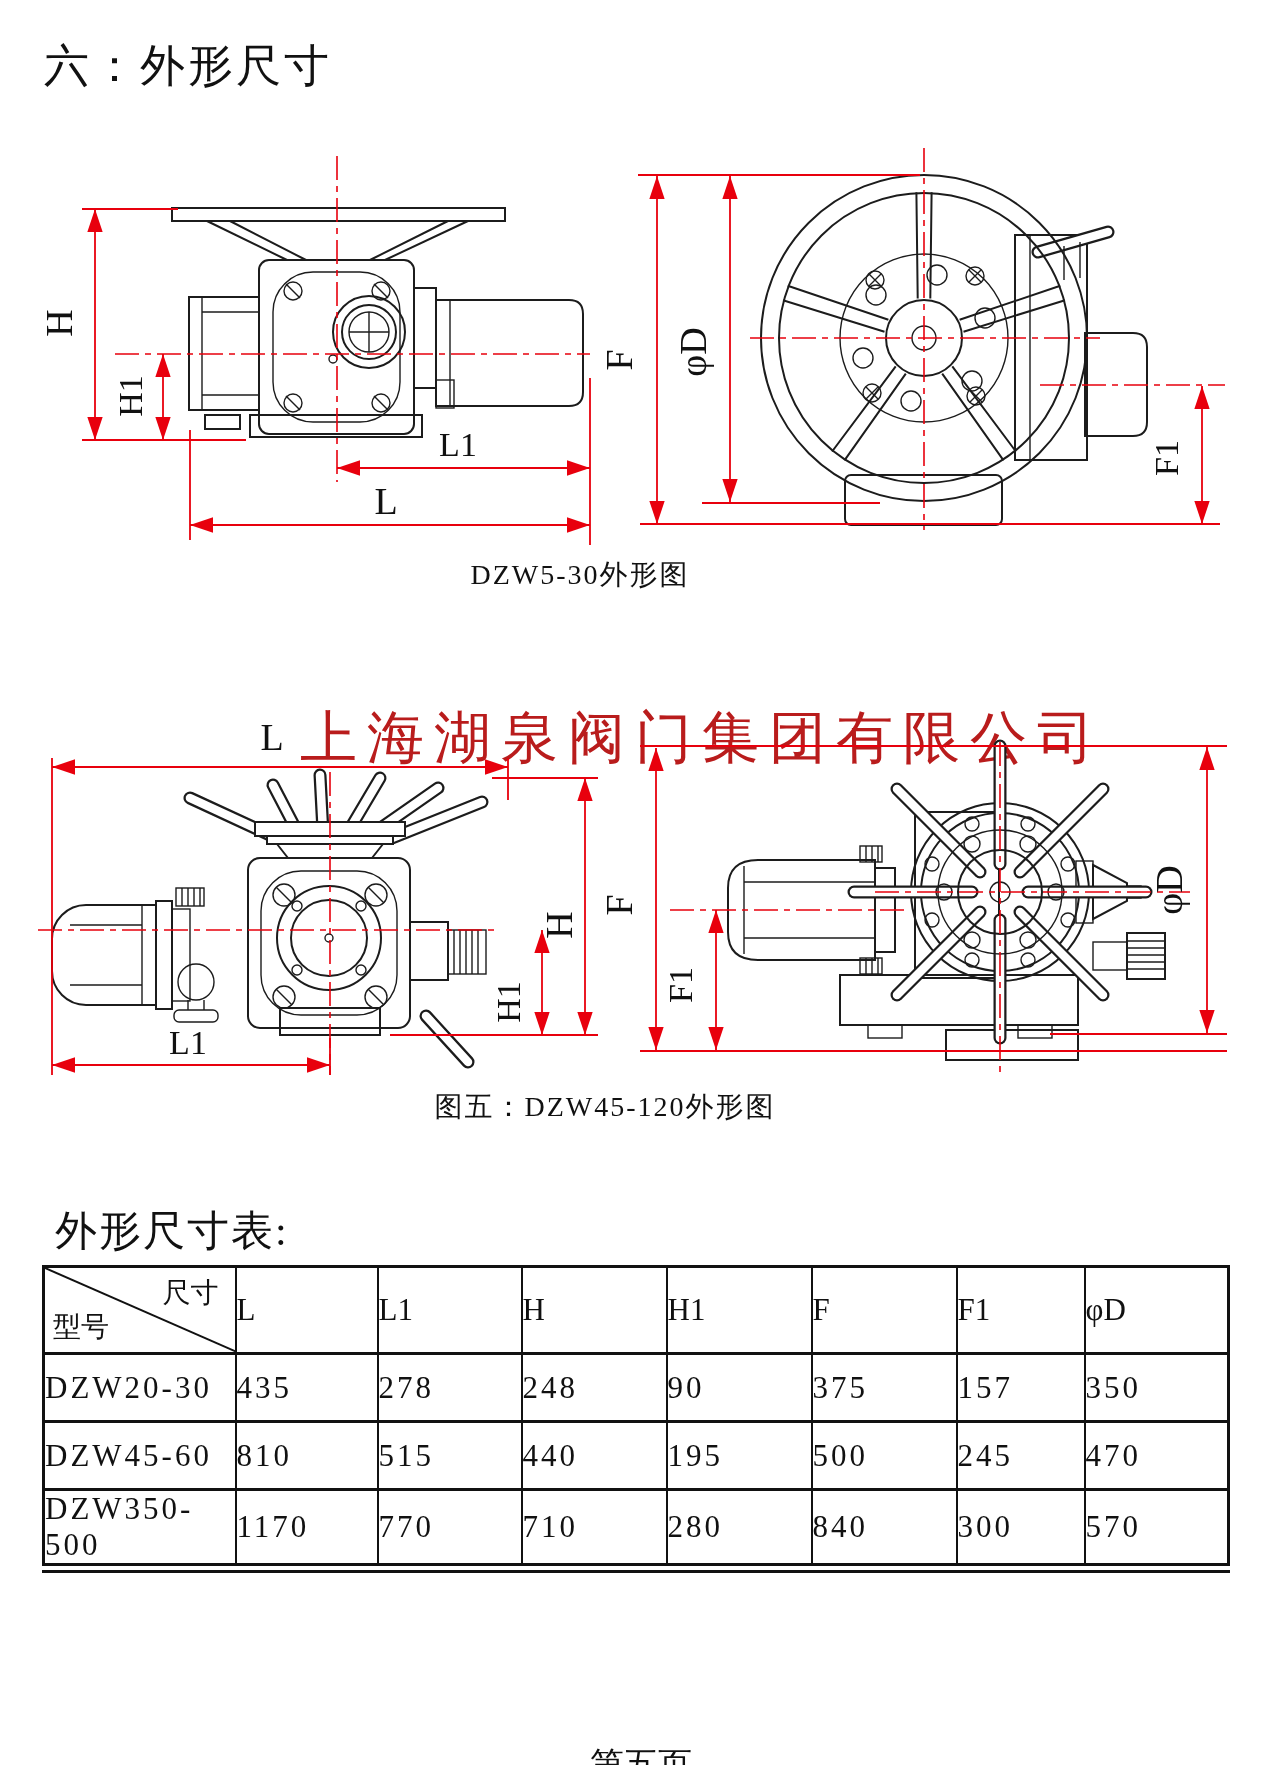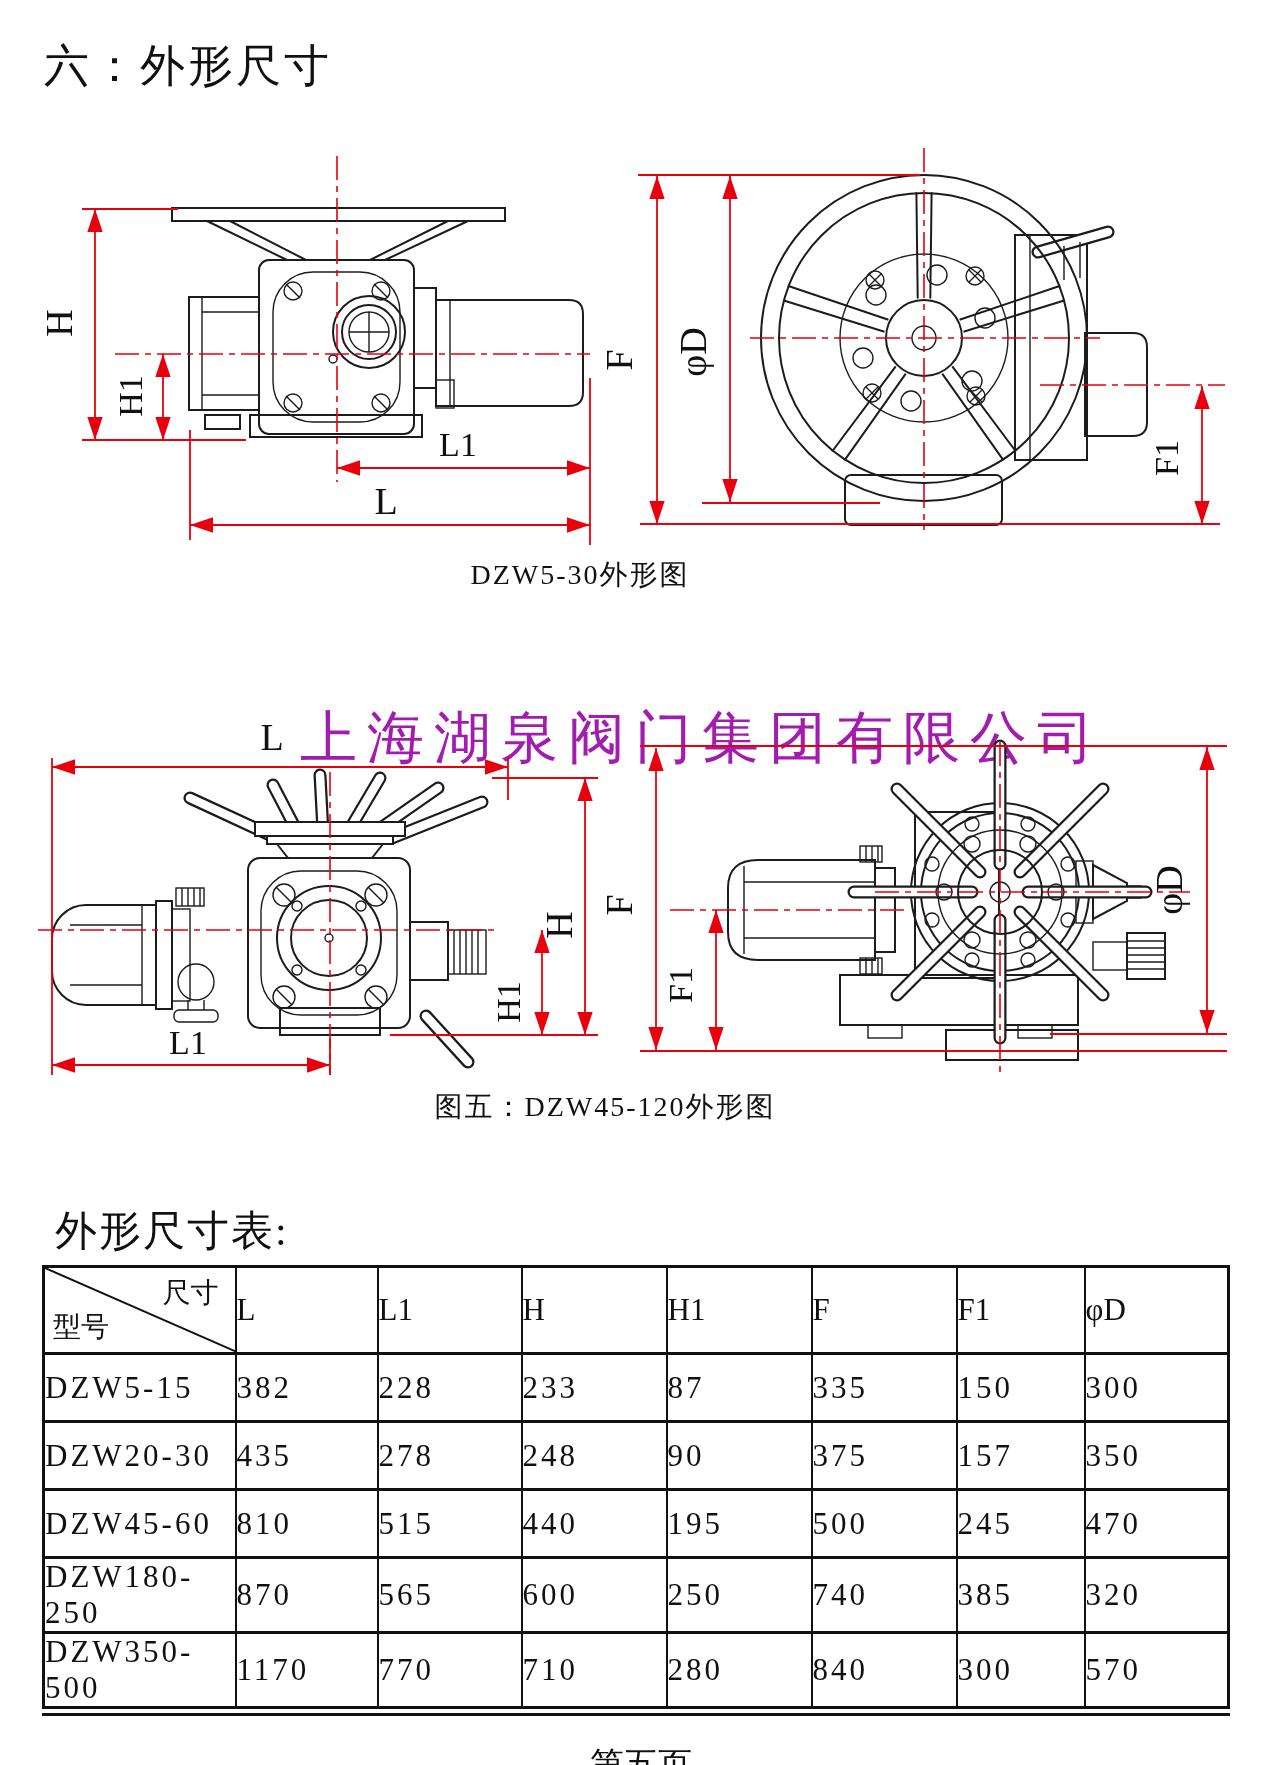--- a/index.html
+++ b/index.html
@@ -1,20 +1,20 @@
 <!DOCTYPE html>
 <html><head>
 <meta charset="utf-8">
 <style>
   html,body{margin:0;padding:0;}
   body{width:1282px;height:1765px;overflow:hidden;background:#ffffff;position:relative;
        font-family:"Liberation Serif",serif;color:#111;}
   .abs{position:absolute;}
   .page-title{left:44px;top:36px;font-size:45px;font-weight:normal;letter-spacing:3px;z-index:2;}
-  .watermark{left:300px;top:700px;font-size:57px;letter-spacing:10px;color:#a21caf;z-index:0;white-space:nowrap;}
+  .watermark{left:300px;top:700px;font-size:57px;letter-spacing:10px;color:#b91c1c;z-index:0;white-space:nowrap;}
   .fig{z-index:1;}
   .fig-caption{font-size:28px;letter-spacing:2px;z-index:2;text-align:center;}
   .cap1{left:0;top:556px;width:1160px;}
   .cap2{left:0;top:1088px;width:1210px;}
   .tbl-heading{left:55px;top:1203px;font-size:42px;letter-spacing:2px;z-index:2;}
   .footer{left:0;top:1742px;width:1282px;text-align:center;font-size:34px;z-index:2;}
 
   table.dim-table{position:absolute;left:42px;top:1265px;z-index:2;border-collapse:collapse;
       table-layout:fixed;width:1185px;border:3px solid #111;border-bottom:10px double #111;}
   table.dim-table td,table.dim-table th{border-left:2px solid #111;border-right:2px solid #111;
@@ -361,60 +361,40 @@
       <th>L1</th>
       <th>H</th>
       <th>H1</th>
       <th>F</th>
       <th>F1</th>
       <th>φD</th>
     </tr>
   </thead>
   <tbody>
     <tr>
-      <td class="model">DZW5-15</td>
-      <td>382</td>
-      <td>228</td>
-      <td>233</td>
-      <td>87</td>
-      <td>335</td>
-      <td>150</td>
-      <td>300</td>
-    </tr>
-    <tr>
       <td class="model">DZW20-30</td>
       <td>435</td>
       <td>278</td>
       <td>248</td>
       <td>90</td>
       <td>375</td>
       <td>157</td>
       <td>350</td>
     </tr>
     <tr>
       <td class="model">DZW45-60</td>
       <td>810</td>
       <td>515</td>
       <td>440</td>
       <td>195</td>
       <td>500</td>
       <td>245</td>
       <td>470</td>
     </tr>
     <tr>
-      <td class="model">DZW180-250</td>
-      <td>870</td>
-      <td>565</td>
-      <td>600</td>
-      <td>250</td>
-      <td>740</td>
-      <td>385</td>
-      <td>320</td>
-    </tr>
-    <tr>
       <td class="model">DZW350-500</td>
       <td>1170</td>
       <td>770</td>
       <td>710</td>
       <td>280</td>
       <td>840</td>
       <td>300</td>
       <td>570</td>
     </tr>
   </tbody>

